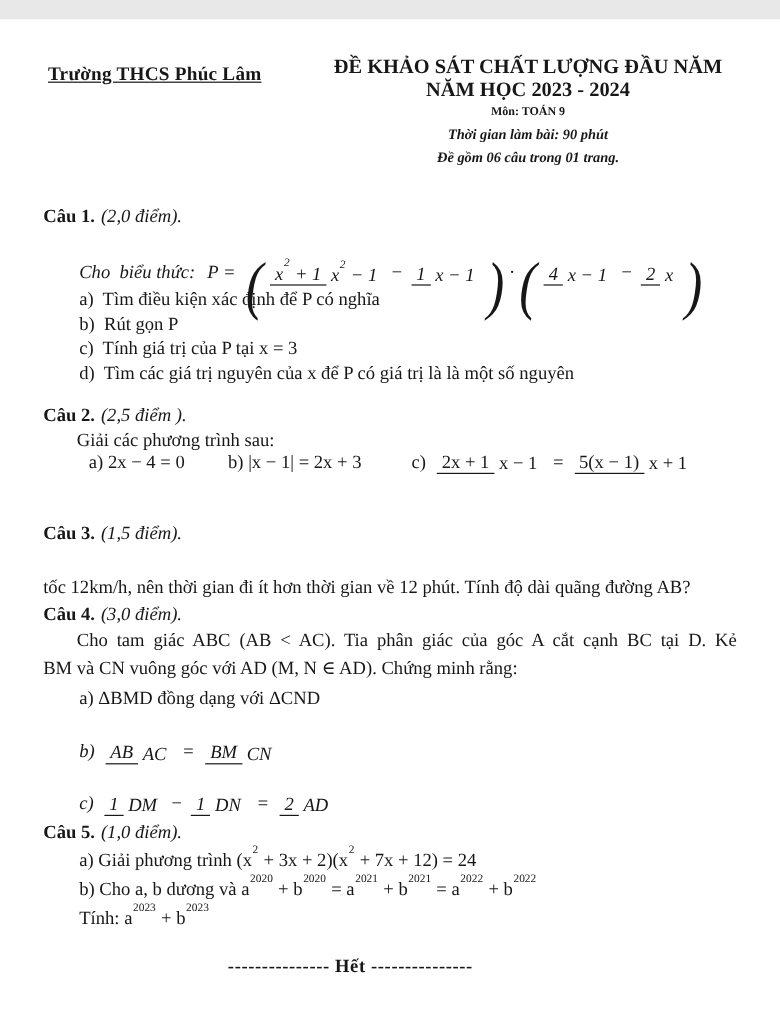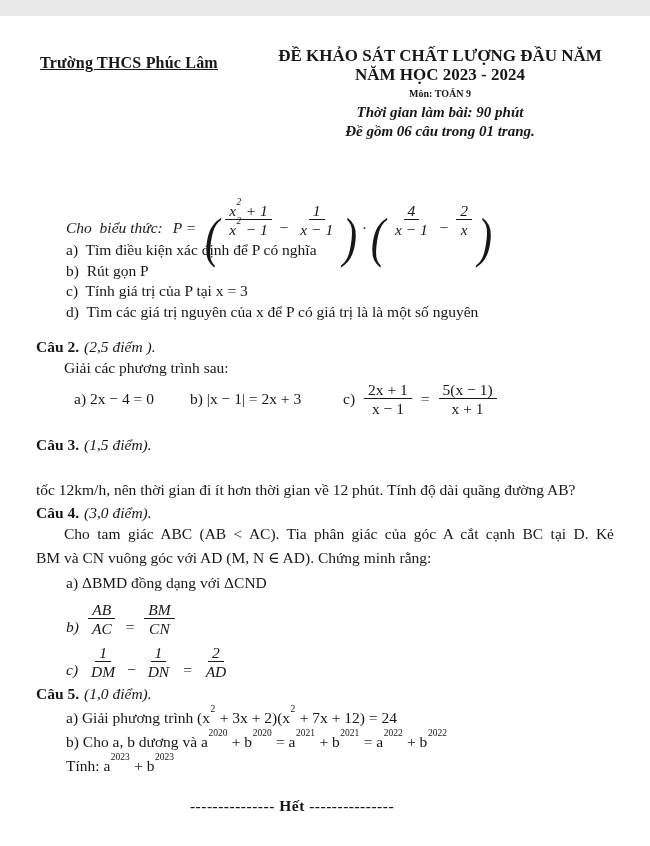--- a/index.html
+++ b/index.html
@@ -9,51 +9,51 @@
     font-family:"Liberation Serif","DejaVu Serif",serif;
     font-size:15.5px; line-height:20px;
   }
   .abs { position:absolute; }
 
   
   .school { left:40px; top:37px; font-weight:700; font-size:16px; text-decoration:underline; letter-spacing:.2px; }
   .titles { left:250px; top:30px; width:380px; text-align:center; line-height:19px; }
   .t-main    { font-weight:700; font-size:17px; }
   .t-subject { font-weight:700; font-size:10px; }
-  .t-italic  { font-weight:700; font-style:italic; font-size:15px; }
+  .t-italic  { font-weight:700; font-style:italic; font-size:12px; }
 
   
   .qhead { left:36px; }
   .qlabel  { font-weight:700; }
   .qpoints { font-style:italic; margin-left:5px; }
 
   .qitem { white-space:pre; }
   .indent { left:64px; }
   .flush  { left:36px; }
 
   
   .mathrow { display:flex; align-items:flex-end;font-style:italic; }
   .mathline{ display:inline-flex; align-items:center; }
-  .frac { display:inline-flex; flex-direction:column; align-items:center; margin:0 3px; line-height:17px; }
+  .frac { display:inline-flex; flex-direction:row; align-items:center; margin:0 3px; line-height:17px; }
   .frac .num { padding:0 4px 0; border-bottom:1.4px solid #171717; }
   .frac .den { padding:1px 4px 0; }
   .bigp { font-size:54px; font-weight:400; line-height:0; margin:0 1px; transform:scaleX(.8); }
   .op  { margin:0 4px; }
   .eq  { margin:0 6px; }
   .mdot{ margin:0 2px; }
   .lhs { margin:0 6px 0 10px; }
   .mlabel { margin-right:6px; }
   sup { font-size:9.5px; line-height:0; position:relative; top:-4.5px; margin:0 .5px; }
 
   
   .f1row   { left:66px; top:170px; height:52px; }
   .q1items { left:66px; top:224px; }
   .q1items > div { height:20.5px; }
 
-  .q2row { left:0; top:358px; width:592px; height:50px;padding-left:31px; }
+  .q2row { left:0; top:345px; width:592px; height:50px;padding-left:31px; }
   .q2row .eq-a { position:absolute; left:74px;  top:15px; white-space:pre; }
   .q2row .eq-b { position:absolute; left:190px; top:15px; white-space:pre; }
   .q2row .eq-c { position:absolute; left:343px; top:0;  height:50px; }
 
   .justify { width:550px; text-align:justify; text-align-last:justify; }
 
   .q4b { left:66px; top:577px; height:44px; }
   .q4c { left:66px; top:620px; height:44px; }
 
   .footer { left:0; top:780px; width:584px; text-align:center; font-weight:700; white-space:pre; letter-spacing:.5px;font-family:Liberation Serif, serif; }
@@ -65,20 +65,23 @@
 
   <div class="abs school">Trường THCS Phúc Lâm</div>
   <div class="abs titles">
     <div class="t-main">ĐỀ KHẢO SÁT CHẤT LƯỢNG ĐẦU NĂM</div>
     <div class="t-main">NĂM HỌC 2023 - 2024</div>
     <div class="t-subject">Môn: TOÁN 9</div>
     <div class="t-italic">Thời gian làm bài: 90 phút</div>
     <div class="t-italic">Đề gồm 06 câu trong 01 trang.</div>
   </div>
 
+  <div class="abs qhead" style="top:155px">
+    <span class="qlabel">Câu 1.</span><span class="qpoints">(2,0 điểm).</span>
+  </div>
   <div class="abs mathrow f1row">
     <span class="qitem">Cho  biểu thức:</span>
     <span class="lhs">P =</span>
     <span class="bigp">(</span>
     <span class="frac">
       <span class="num">x<sup>2</sup> + 1</span>
       <span class="den">x<sup>2</sup> − 1</span>
     </span>
     <span class="op">−</span>
     <span class="frac">

